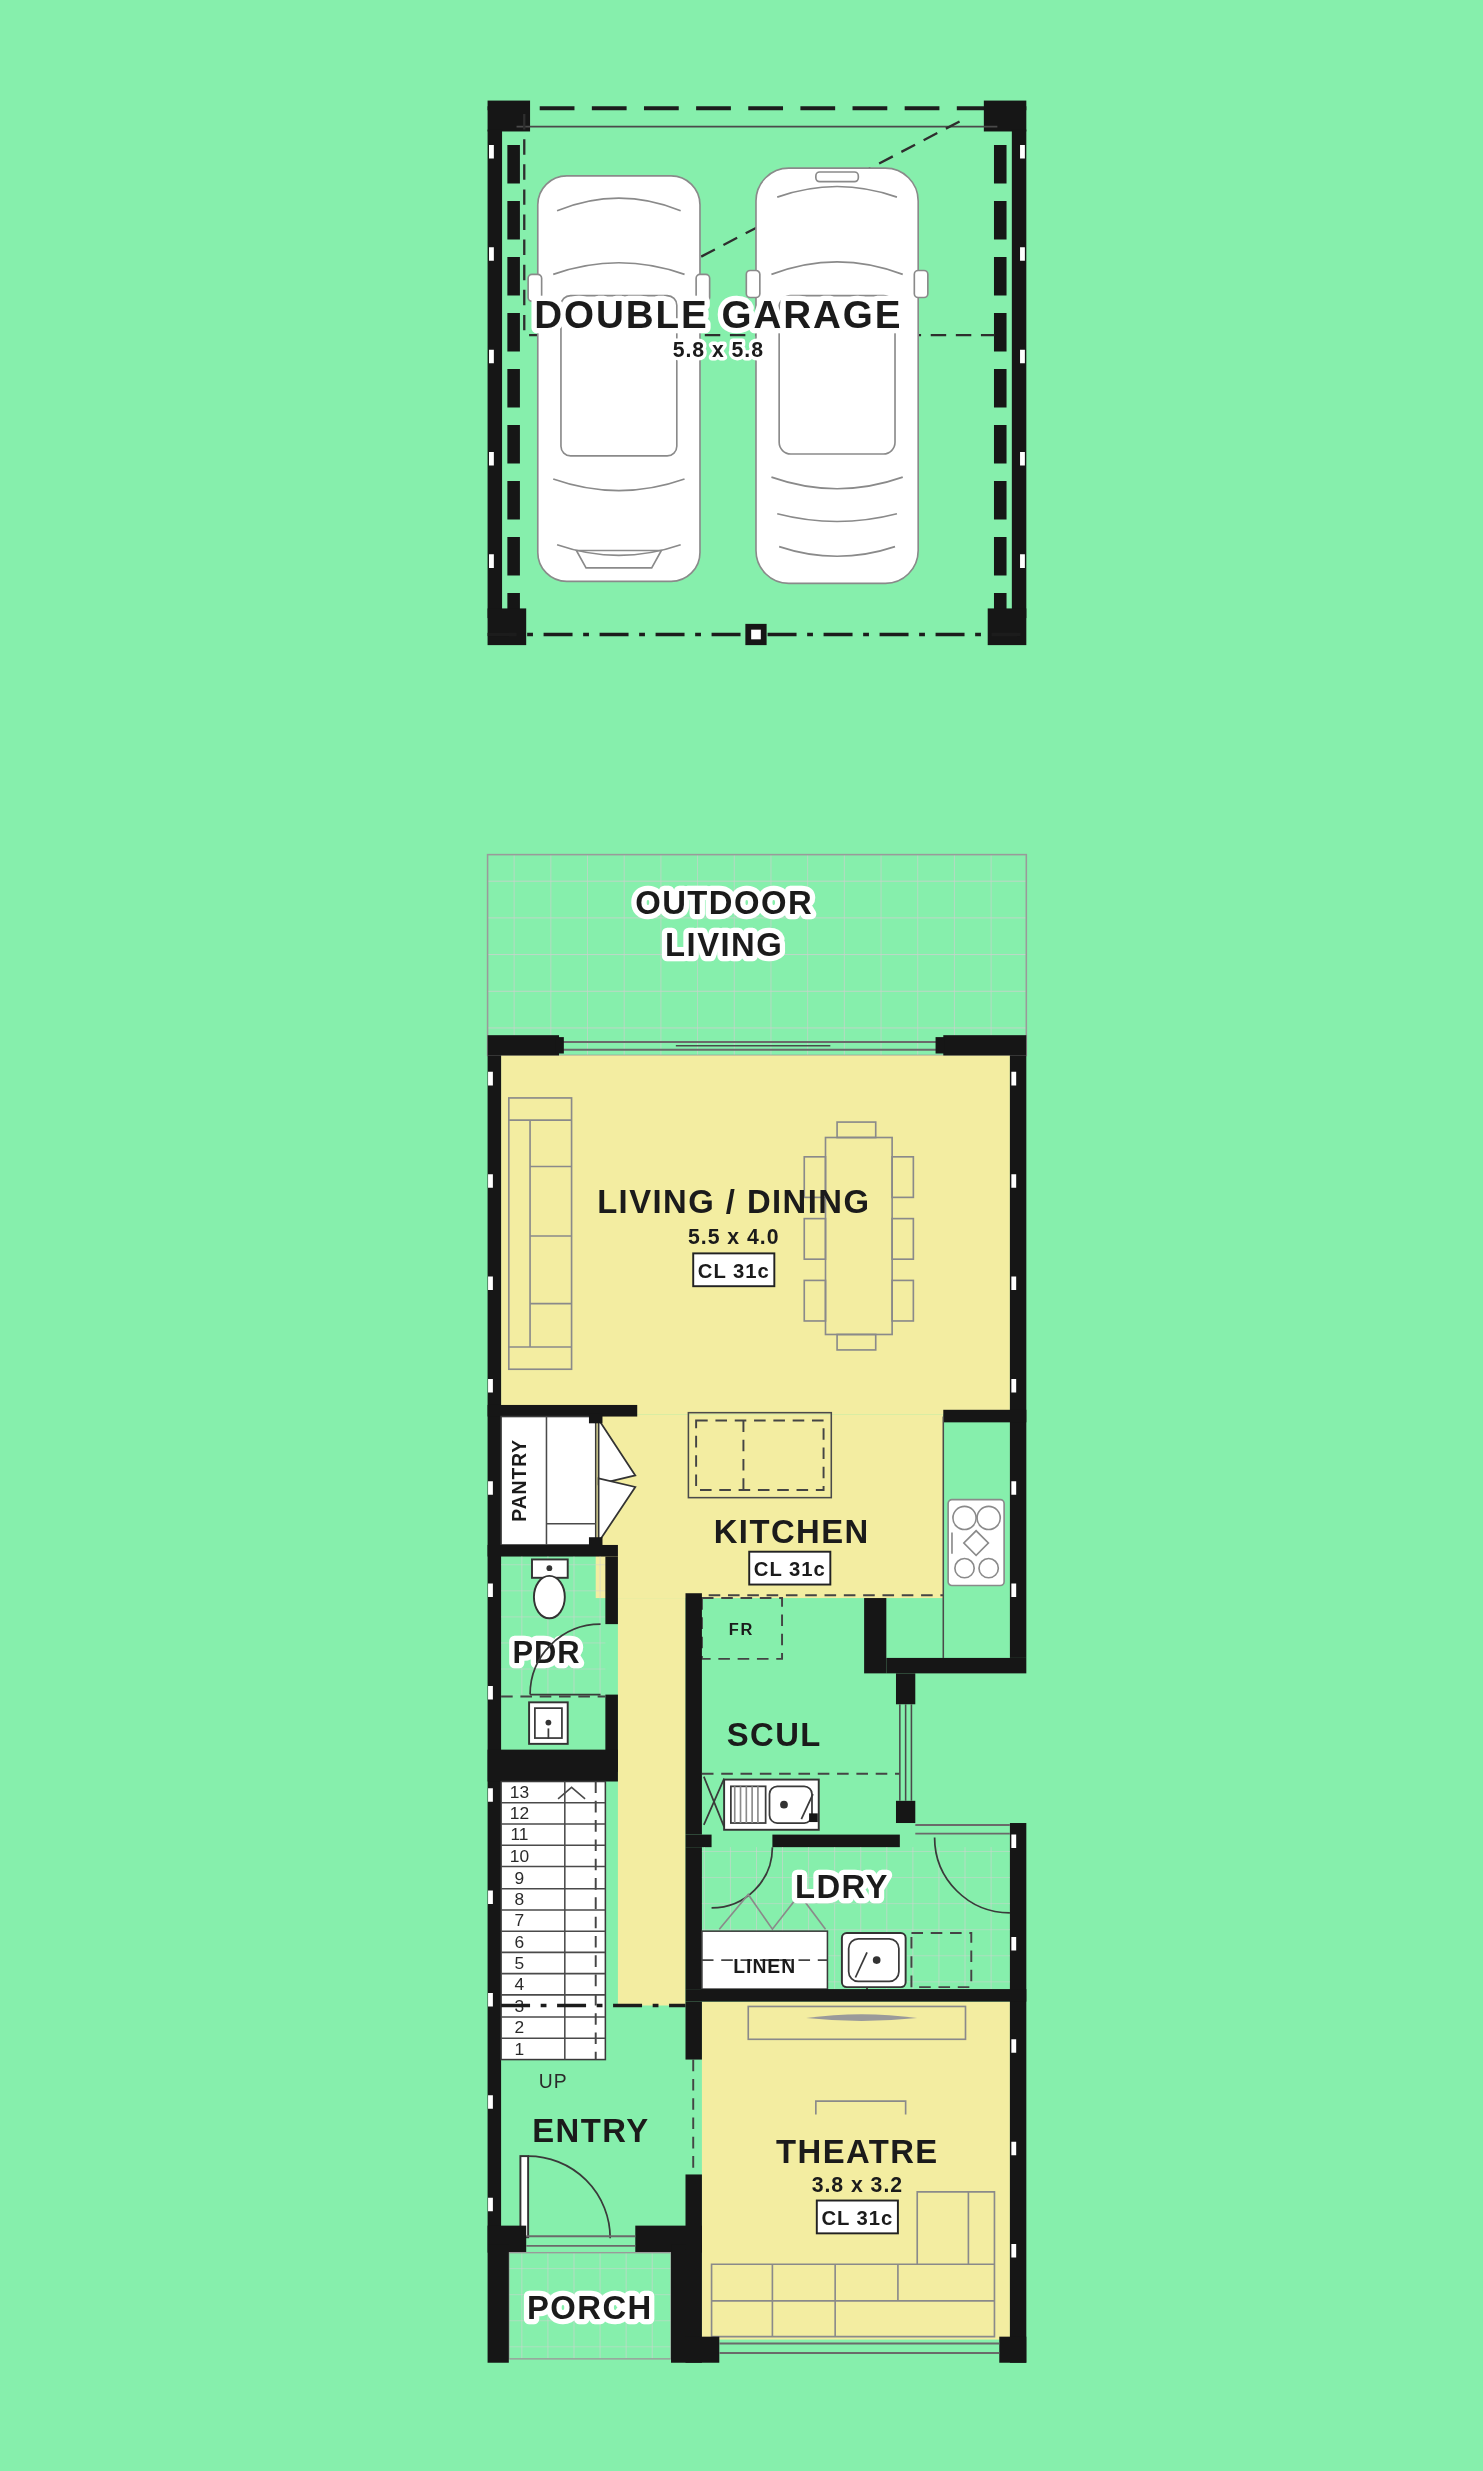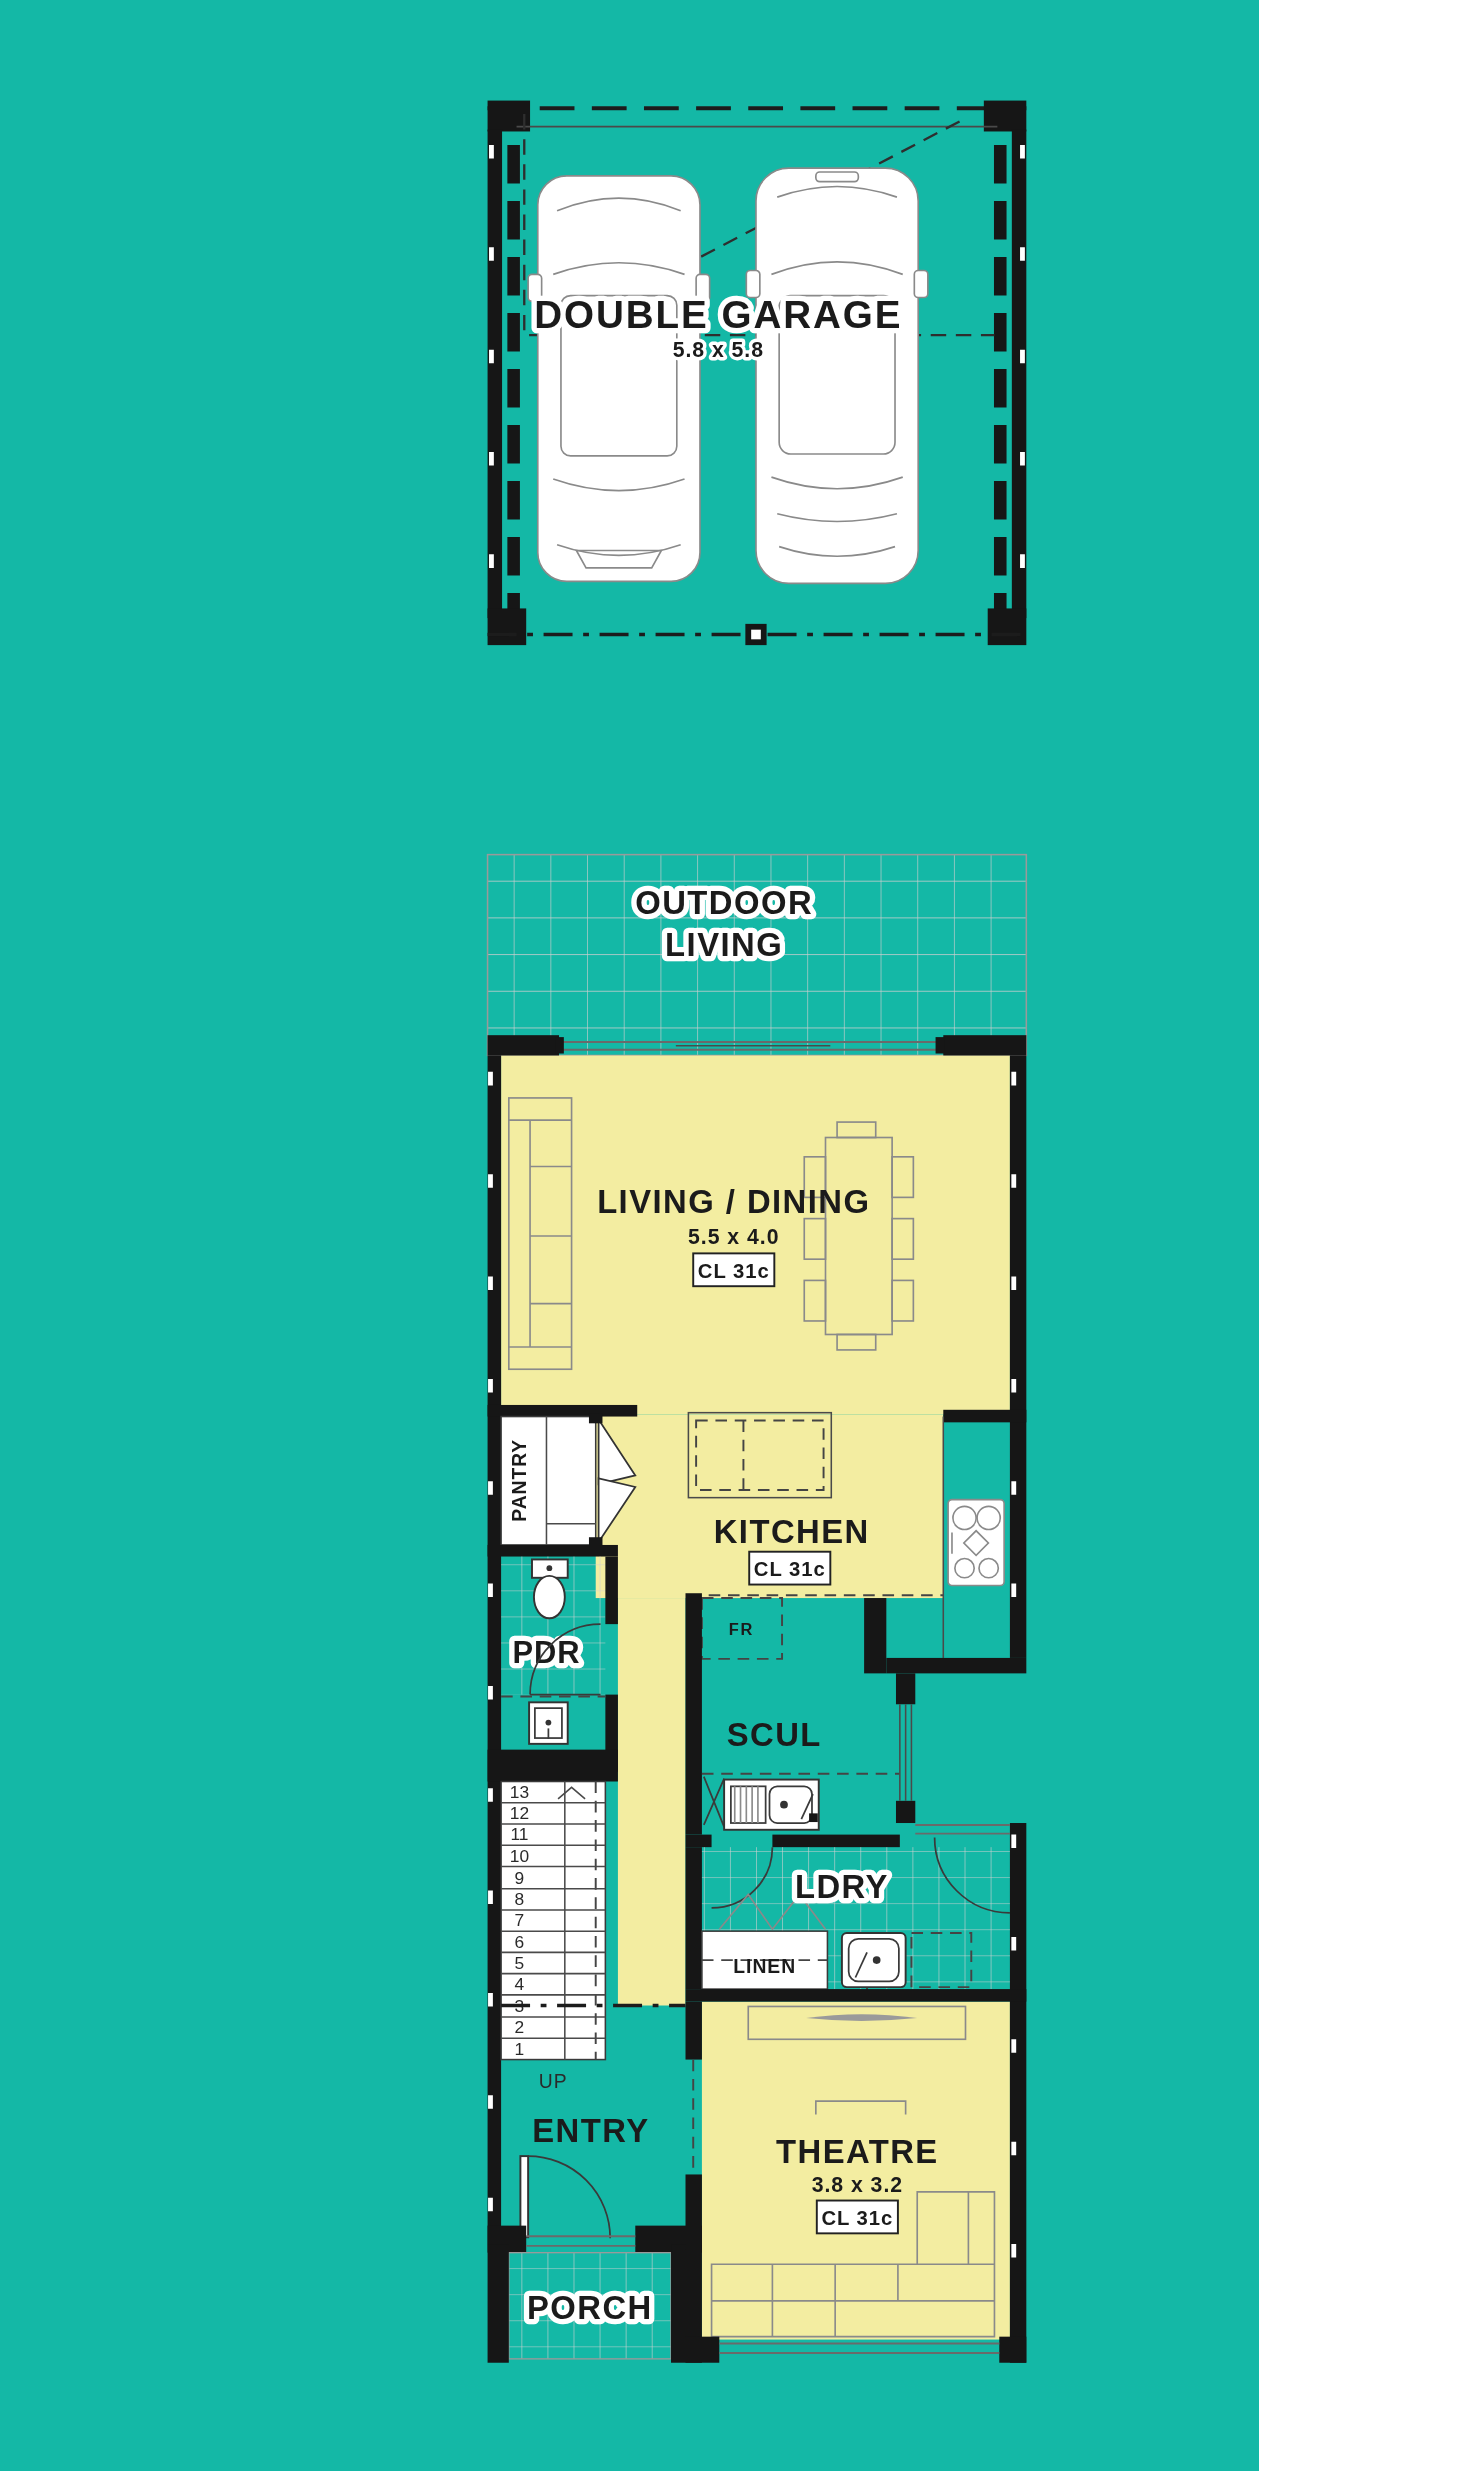--- a/index.html
+++ b/index.html
@@ -1,16 +1,16 @@
 <!DOCTYPE html>
 <html><head>
 <meta charset="utf-8">
 <style>
   html,body{margin:0;padding:0;background:#ffffff;}
-  #canvas{position:relative;width:1259px;height:2472px;background:#14b8a6;overflow:hidden;}
+  #canvas{position:relative;width:1483px;height:2472px;background:#86efac;overflow:hidden;}
   svg{position:absolute;left:0;top:0;}
   text{font-family:"Liberation Sans",sans-serif;fill:#1b1b1b;}
   .b{font-weight:bold;}
   .anchor{text-anchor:middle;}
   .halo{paint-order:stroke;stroke:#ffffff;stroke-width:11px;stroke-linejoin:round;}
   .halo-sm{paint-order:stroke;stroke:#ffffff;stroke-width:7px;stroke-linejoin:round;}
   .t-garage{font-size:40px;letter-spacing:2px;}
   .t-room{font-size:34px;letter-spacing:1.5px;}
   .t-dims{font-size:22px;letter-spacing:1px;}
   .t-cl{font-size:21px;letter-spacing:1px;}

